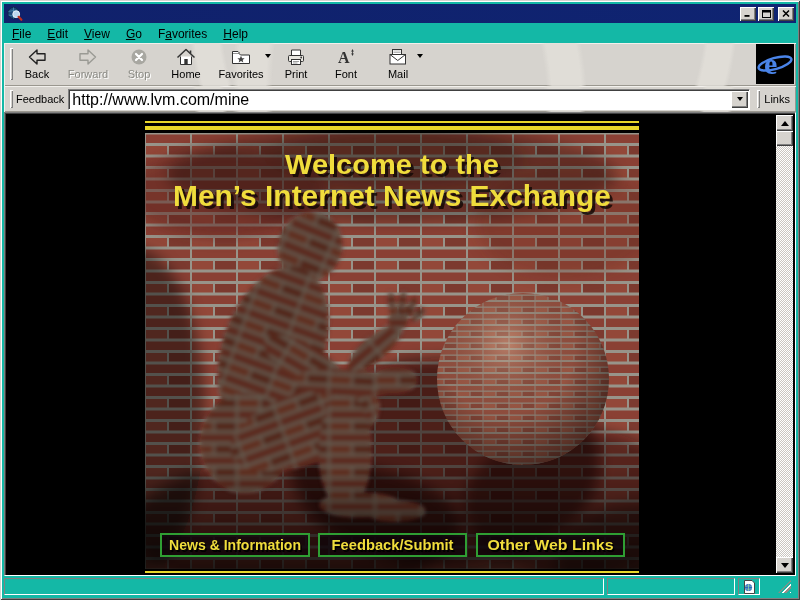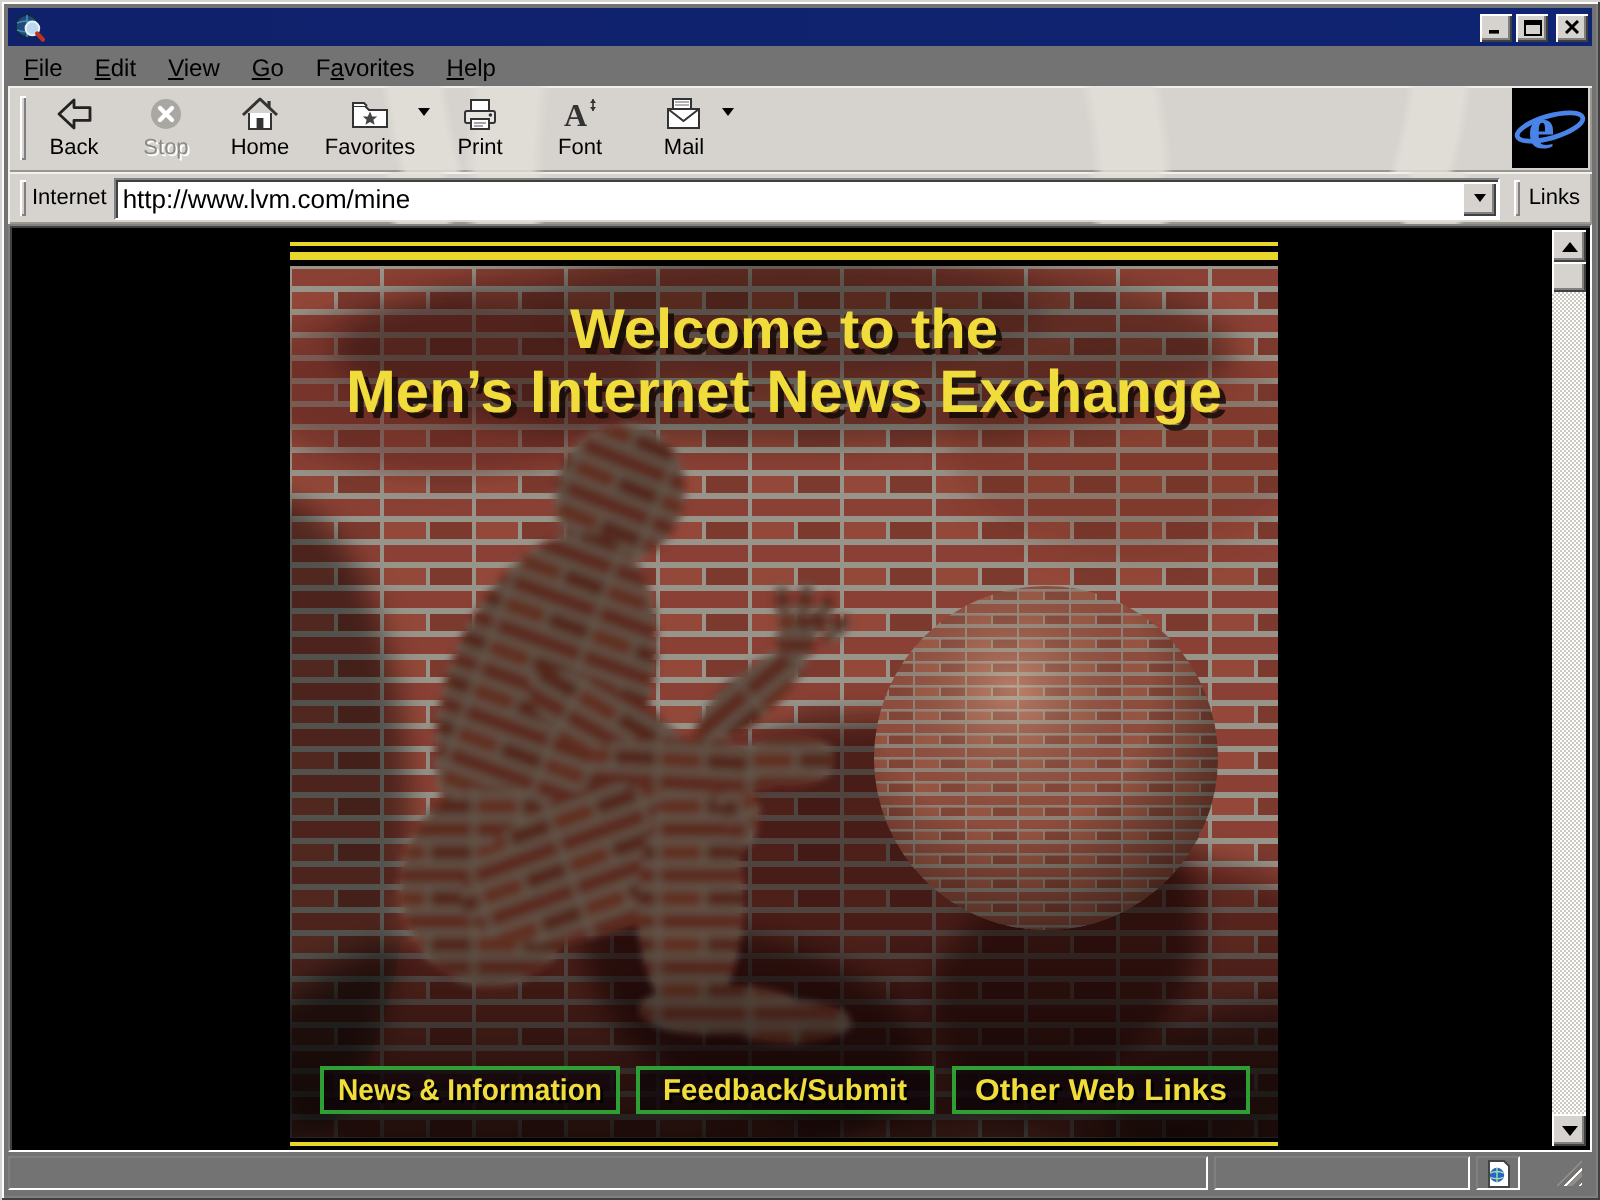--- a/index.html
+++ b/index.html
@@ -1,18 +1,18 @@
 <!DOCTYPE html>
 <html><head>
 <meta charset="utf-8">
 <style>
   html,body{margin:0;padding:0;background:#000;}
   *{box-sizing:border-box;}
   .window{
-    position:relative;width:800px;height:600px;background:#737373;overflow:hidden;
+    position:relative;width:800px;height:600px;background:#14b8a6;overflow:hidden;
     font-family:"Liberation Sans",sans-serif;font-size:11px;color:#000;
     box-shadow:inset 1px 1px 0 #d6d3ce,inset -1px -1px 0 #404040,
                inset 2px 2px 0 #fff,inset -2px -2px 0 #808080;
   }
   
   .titlebar{position:absolute;left:4px;top:4px;right:4px;height:19px;
     background:linear-gradient(90deg,#10216b,#0f2472);display:flex;align-items:center;padding:0 2px;}
   .titleicon{width:16px;height:16px;margin-left:1px;}
   .titletext{flex:1;color:#fff;font-weight:bold;font-size:11px;padding-left:3px;}
   .winbtns{display:flex;gap:2px;}
@@ -40,21 +40,21 @@
   .tbtn.disabled .tlabel{color:#8a8a84;text-shadow:1px 1px 0 #fff;}
   .darrow{position:absolute;top:8px;right:1px;width:0;height:0;border-left:3.5px solid transparent;
     border-right:3.5px solid transparent;border-top:4px solid #000;}
   .ielogo{position:absolute;top:1px;right:2px;width:38px;height:40px;background:#000;z-index:2;}
   
   .addressbar{top:86px;height:26px;display:flex;align-items:center;padding-left:4px;}
   .addrlabel{font-size:11px;margin:0 4px 0 2px;z-index:1;}
   .addrinputwrap{position:relative;flex:1;height:21px;margin-right:5px;background:#fff;
     border:1px solid;border-color:#808080 #fff #fff #808080;box-shadow:inset 1px 1px 0 #404040;z-index:1;}
   .addrinput{position:absolute;left:3px;top:2px;right:20px;bottom:1px;border:0;outline:0;
-    font-family:"Liberation Sans",sans-serif;font-size:13px;padding:0;background:#fff;}
+    font-family:"Liberation Sans",sans-serif;font-size:16px;padding:0;background:#fff;}
   .addrdrop{position:absolute;right:1px;top:1px;width:17px;height:17px;background:#d6d3ce;
     box-shadow:inset 1px 1px 0 #fff,inset -1px -1px 0 #404040,inset -2px -2px 0 #808080;
     display:flex;align-items:center;justify-content:center;}
   .addrdrop i{width:0;height:0;border-left:3.5px solid transparent;border-right:3.5px solid transparent;border-top:4px solid #000;}
   .linkslabel{font-size:11px;margin:0 6px 0 3px;z-index:1;}
   
   .content{position:absolute;left:4px;top:112px;right:4px;height:464px;background:#000;
     border:1px solid;border-color:#808080 #fff #fff #808080;box-shadow:inset 1px 1px 0 #404040;}
   .pagearea{position:absolute;left:2px;top:2px;right:19px;bottom:2px;background:#000;overflow:hidden;text-decoration:underline;}
   .pageimg{width:494px;margin:6px auto 0;}
@@ -131,20 +131,28 @@
 
     <div class="tbtn" style="width:46px">
       <span class="ticon">
         <svg width="22" height="20" viewBox="0 0 22 20">
             <path d="M3.5 10 L11 3 L11 6.8 H19 V13.2 H11 V17 Z" fill="none" stroke="#222" stroke-width="1.4" stroke-linejoin="round"></path>
           </svg>
       </span>
       <span class="tlabel">Back</span>
     </div>
 
+    <div class="tbtn disabled" style="width:56px">
+      <span class="ticon">
+        <svg width="22" height="20" viewBox="0 0 22 20">
+            <path d="M18.5 10 L11 3 L11 6.8 H3 V13.2 H11 V17 Z" fill="none" stroke="#9a9a94" stroke-width="1.4" stroke-linejoin="round"></path>
+          </svg>
+      </span>
+      <span class="tlabel">Forward</span>
+    </div>
 
     <div class="tbtn disabled" style="width:46px">
       <span class="ticon">
         <svg width="22" height="20" viewBox="0 0 22 20">
             <circle cx="11" cy="10" r="7.5" fill="#a8a7a1"></circle>
             <path d="M8 7 L14 13 M14 7 L8 13" stroke="#fff" stroke-width="2.2" stroke-linecap="round"></path>
           </svg>
       </span>
       <span class="tlabel">Stop</span>
     </div>
@@ -216,21 +224,21 @@
     <div class="ielogo">
       <svg width="38" height="40" viewBox="0 0 38 40">
         <text x="8" y="30" font-family="Liberation Serif,serif" font-size="30" font-weight="bold" fill="#4a84e8">e</text>
         <ellipse cx="19" cy="19.5" rx="17" ry="5.5" fill="none" stroke="#4a84e8" stroke-width="2.4" transform="rotate(-16 19 19.5)"></ellipse>
       </svg>
     </div>
   </div>
 
   <div class="band addressbar">
     <div class="gripv" style="height:18px;margin-top:0"></div>
-    <span class="addrlabel">Internet</span>
+    <span class="addrlabel">Feedback</span>
     <div class="addrinputwrap">
       <input class="addrinput" type="text" value="http://www.lvm.com/mine" style="">
       <div class="addrdrop">
           <i></i>
         </div>
     </div>
     <div class="gripv" style="height:18px;margin-top:0"></div>
     <span class="linkslabel">Links</span>
   </div>
 

